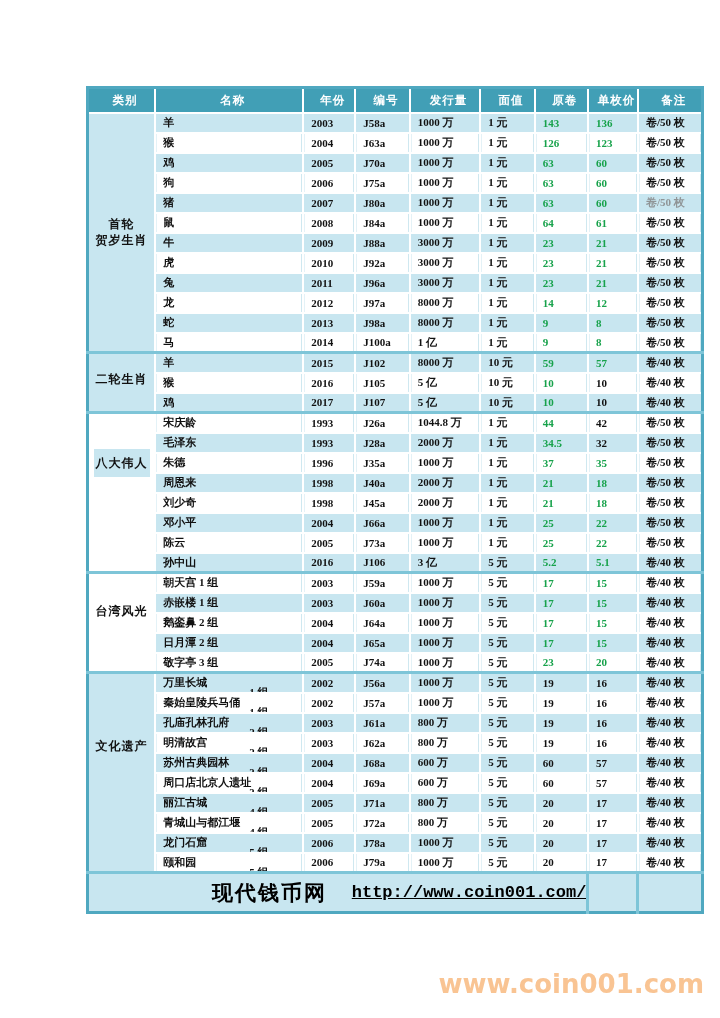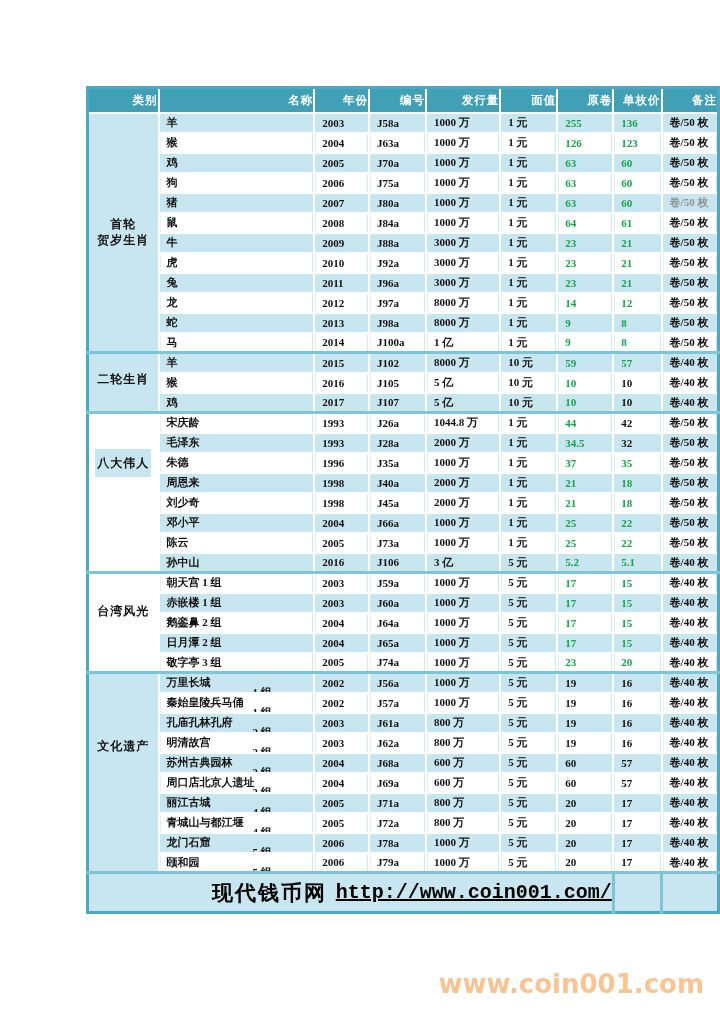--- a/index.html
+++ b/index.html
@@ -28,21 +28,21 @@
     overflow:hidden;white-space:nowrap;
     border-right:2px solid #ffffff;
     border-bottom:2px solid #ffffff;
     padding:0 0 0 7px;
     font-size:11px;font-weight:bold;color:var(--ink);
     vertical-align:middle;
   }
   thead tr{height:25px;}
   thead th{
     background:var(--header-teal);
-    color:#ffffff;text-align:right;
+    color:#ffffff;text-align:center;
     font-size:11.5px;letter-spacing:1px;
   }
   tbody tr{height:20px;}
   tbody tr.r-blue td{background:var(--row-blue);}
   tbody tr.r-white td{background:#ffffff;box-shadow:inset -1px 0 0 #cfe8f0, inset 1px 0 0 #e4f2f7;}
   tbody tr.g-start td{border-top:3px solid var(--line-teal);}
 
   
   td.cat{
     text-align:center;padding:0;
@@ -71,22 +71,22 @@
   }
   td.foot-main{text-align:center;padding-left:95px;}
   td.foot-empty{border-left:3px solid var(--line-teal);}
   .site{
     font-family:"Liberation Sans","DejaVu Sans",sans-serif;
     font-size:21px;font-weight:bold;color:#000;
     letter-spacing:2px;vertical-align:middle;margin-left:28px;
   }
   .url{
     font-family:"Liberation Mono","DejaVu Sans Mono",monospace;
-    font-size:20px;font-weight:bold;color:#000;
-    text-decoration:underline;vertical-align:middle;margin-left:6px;
+    font-size:17px;font-weight:bold;color:#000;
+    text-decoration:underline;vertical-align:middle;margin-left:22px;
   }
 
   .watermark{
     position:absolute;right:16px;top:969px;
     font-family:"DejaVu Sans","Liberation Sans",sans-serif;
     font-size:26px;font-weight:800;
     color:#f9c493;letter-spacing:0px;
   }
 </style>
 </head>
@@ -122,21 +122,21 @@
         <tr class="r-blue">
           <td rowspan="12" class="cat cat-0">
             <div class="cat-line">首轮</div>
             <div class="cat-line">贺岁生肖</div>
           </td>
           <td class="c-name">羊</td>
           <td class="c-year">2003</td>
           <td class="c-code">J58a</td>
           <td class="c-issue">1000 万</td>
           <td class="c-face">1 元</td>
-          <td class="c-roll v-green">255</td>
+          <td class="c-roll v-green">143</td>
           <td class="c-price v-green">136</td>
           <td class="c-remark">卷/50 枚</td>
         </tr>
         <tr class="r-white">
           <td class="c-name">猴</td>
           <td class="c-year">2004</td>
           <td class="c-code">J63a</td>
           <td class="c-issue">1000 万</td>
           <td class="c-face">1 元</td>
           <td class="c-roll v-green">126</td>

